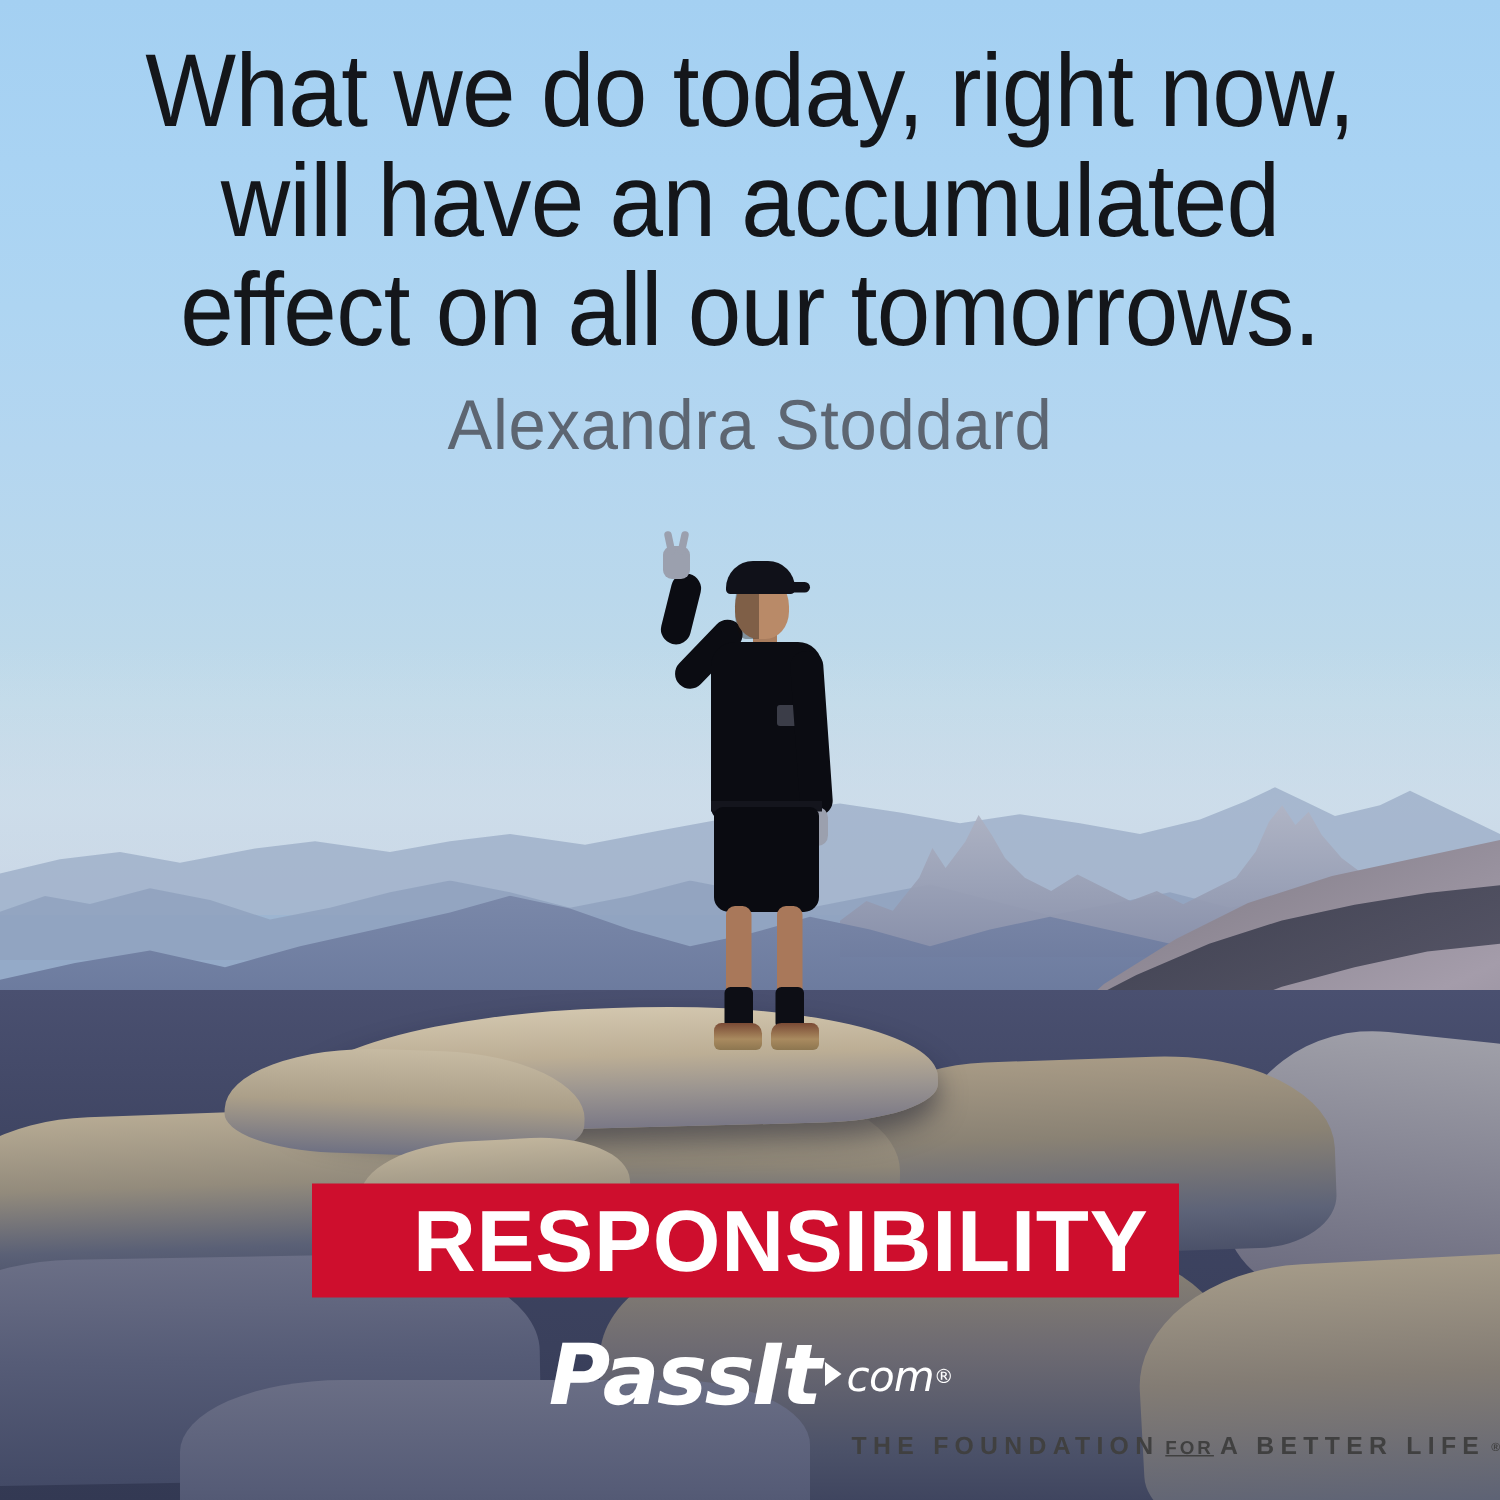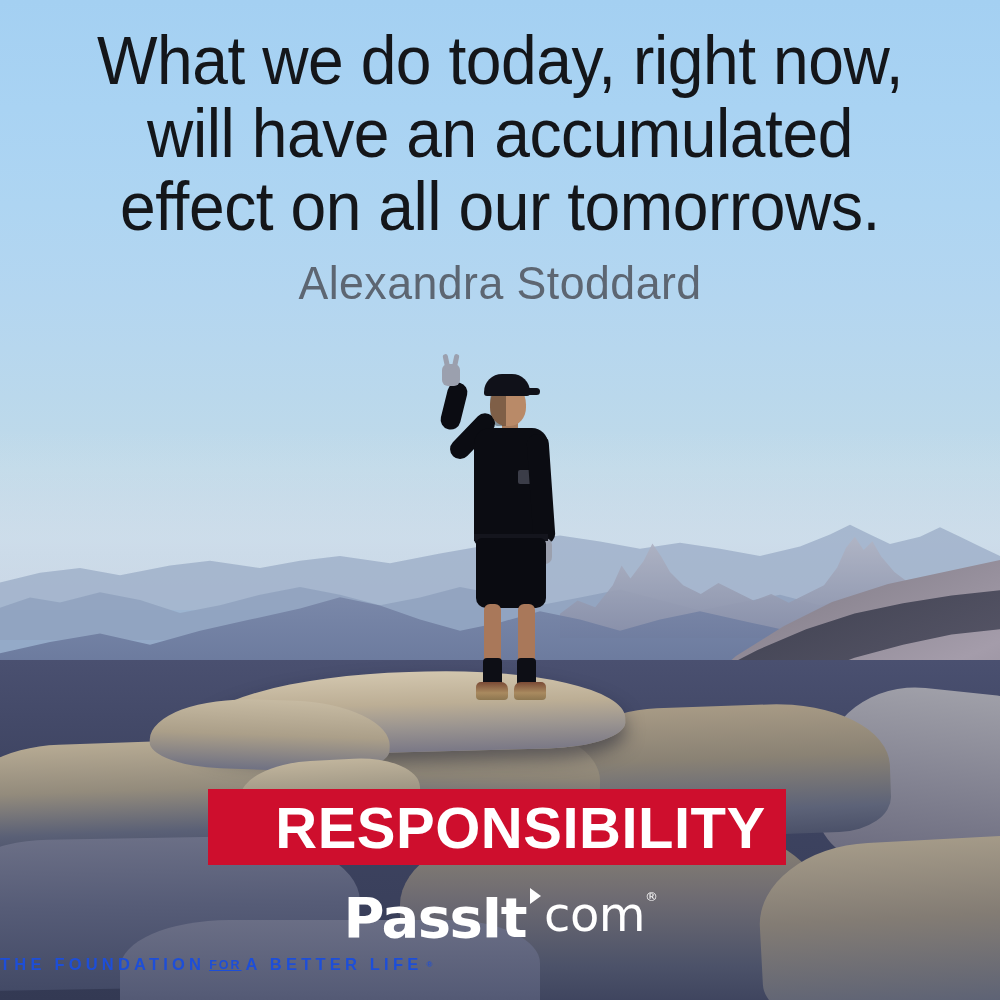--- a/index.html
+++ b/index.html
@@ -212,34 +212,34 @@
   }
 
   
   .logo{
     position:absolute;left:0;top:890px;width:1000px;text-align:center;
     color:#fff;
   }
   .logo-main{
     font-size:56px;font-weight:700;letter-spacing:-1.5px;line-height:1;
     font-family:"DejaVu Sans","Liberation Sans",sans-serif;
-    display:inline-flex;align-items:flex-start;
+    display:inline-flex;align-items:center;font-style:italic;
   }
   .logo-tri{
     display:inline-block;width:0;height:0;
     border-left:11px solid #fff;border-top:8px solid transparent;border-bottom:8px solid transparent;
     margin:0 3px 0 4px;position:relative;top:-2px;
   }
-  .logo-com{font-size:48px;font-weight:400;letter-spacing:-.5px;}
+  .logo-com{font-size:28px;font-weight:400;letter-spacing:-.5px;}
   .logo-reg{font-size:13px;vertical-align:super;font-weight:400;}
   .tagline{
-    margin-top:9px;font-size:16.5px;color:#1d4ed8;font-weight:700;
+    margin-top:9px;font-size:16.5px;color:#404040;font-weight:700;
     letter-spacing:4.2px;
     font-family:"Liberation Sans","DejaVu Sans",sans-serif;
-    display:flex;align-items:center;justify-content:flex-start;gap:4px;
+    display:flex;align-items:center;justify-content:flex-end;gap:4px;
   }
   .tag-for{font-size:12.5px;text-decoration:underline;letter-spacing:2px;}
   .tag-reg{font-size:8px;vertical-align:super;letter-spacing:0;}
 </style>
 </head>
 <body>
 
 <div id="poster">
 
   <div class="sky"></div>

